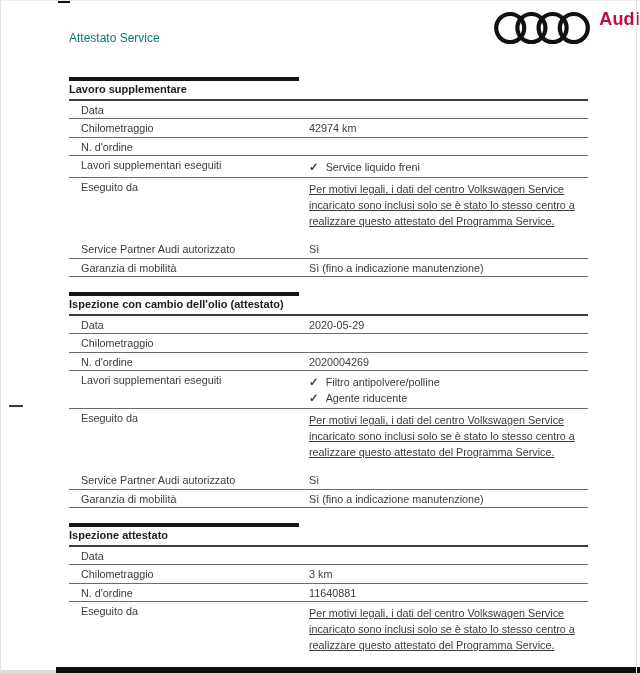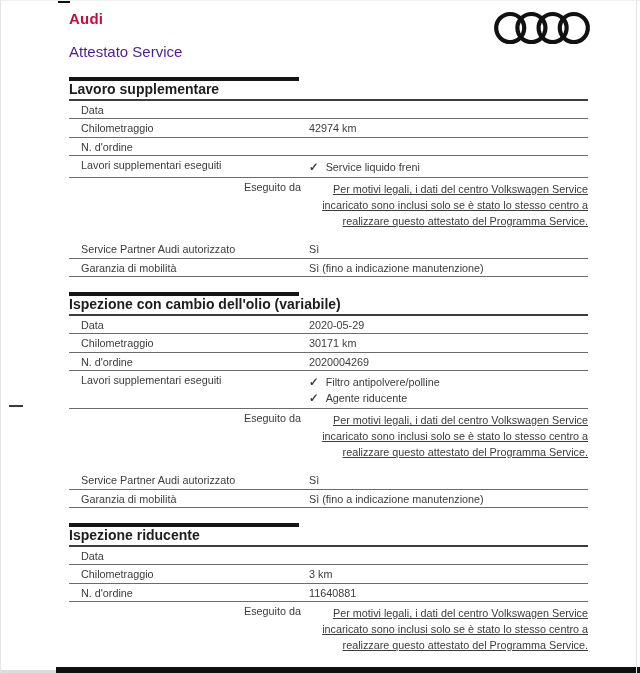--- a/index.html
+++ b/index.html
@@ -9,38 +9,38 @@
     background:#ffffff;
     overflow:hidden;
     box-sizing:border-box;
     border-left:1px solid #e4e4e4;
     border-top:1px solid #efefef;
     font-family:"Liberation Sans", sans-serif;
     color:#3c3c3c;
   }
   
   .header{position:relative;padding:9px 0 0 68px;height:40px;}
-  .brand{font-size:15px;font-weight:700;letter-spacing:.2px;line-height:18px;}
-  .doc-title{font-size:15px;color:#4c1d95;line-height:18px;margin-top:15px;}
+  .brand{font-size:18px;font-weight:700;letter-spacing:.2px;line-height:18px;text-align:right;}
+  .doc-title{font-size:12px;color:#0f766e;line-height:18px;margin-top:1px;}
   .rings{position:absolute;top:10px;right:50px;width:96px;height:34px;}
   .rings circle{fill:none;stroke:#111;stroke-width:4.2px;}
   
   .sections{margin:27px 52px 0 68px;}
   .section{margin-bottom:15px;}
   .sec-bar{width:230px;height:4px;background:#151515;margin-bottom:2px;}
   .sec-title{
-    font-size:14px;font-weight:700;color:#1d1d1d;
+    font-size:11px;font-weight:700;color:#1d1d1d;
     padding-bottom:2px;border-bottom:2px solid #3d3d3d;line-height:13.5px;
   }
   .row{
     display:flex;align-items:flex-start;
     padding:1.5px 0 2px 12px;
     border-bottom:1px solid #6b6b6b;
   }
-  .row.no-div{border-bottom:none;text-align:right;}
+  .row.no-div{border-bottom:none;}
   .row.gap{margin-bottom:9px;}
   .cell{font-size:10.8px;line-height:12.5px;padding-top:1.5px;}
   .cell.label{width:228px;flex:none;padding-right:8px;box-sizing:border-box;}
   .cell.value{flex:1;}
   .para{line-height:16px;text-decoration:underline;}
   .check-item{display:flex;line-height:16px;}
   .check{font-weight:700;font-size:11.5px;margin-right:7px;}
   
   .fold-mark{position:absolute;left:8px;top:404px;width:14px;height:2px;background:#3a3a3a;}
   .top-crop-mark{position:absolute;left:57px;top:0;width:12px;height:2px;background:#111;}
@@ -97,28 +97,27 @@
           <div class="cell label">Service Partner Audi autorizzato</div>
           <div class="cell value">Sì</div>
         </div>
         <div class="row">
           <div class="cell label">Garanzia di mobilità</div>
           <div class="cell value">Sì (fino a indicazione manutenzione)</div>
         </div>
       </section>
       <section class="section">
         <div class="sec-bar"></div>
-        <div class="sec-title">Ispezione con cambio dell'olio (variabile)</div>
+        <div class="sec-title">Ispezione con cambio dell'olio (attestato)</div>
         <div class="row">
           <div class="cell label">Data</div>
           <div class="cell value">2020-05-29</div>
         </div>
         <div class="row">
           <div class="cell label">Chilometraggio</div>
-          <div class="cell value">30171 km</div>
         </div>
         <div class="row">
           <div class="cell label">N. d'ordine</div>
           <div class="cell value">2020004269</div>
         </div>
         <div class="row">
           <div class="cell label">Lavori supplementari eseguiti</div>
           <div class="cell value">
             <div class="check-item">
               <span class="check">✓</span>
@@ -140,21 +139,21 @@
           <div class="cell label">Service Partner Audi autorizzato</div>
           <div class="cell value">Sì</div>
         </div>
         <div class="row">
           <div class="cell label">Garanzia di mobilità</div>
           <div class="cell value">Sì (fino a indicazione manutenzione)</div>
         </div>
       </section>
       <section class="section">
         <div class="sec-bar"></div>
-        <div class="sec-title">Ispezione riducente</div>
+        <div class="sec-title">Ispezione attestato</div>
         <div class="row">
           <div class="cell label">Data</div>
         </div>
         <div class="row">
           <div class="cell label">Chilometraggio</div>
           <div class="cell value">3 km</div>
         </div>
         <div class="row">
           <div class="cell label">N. d'ordine</div>
           <div class="cell value">11640881</div>

